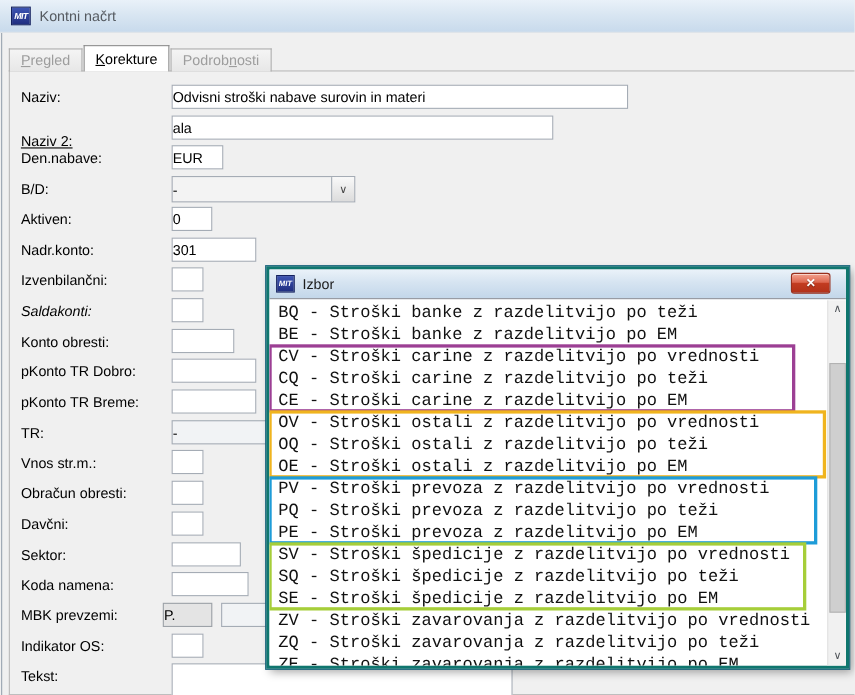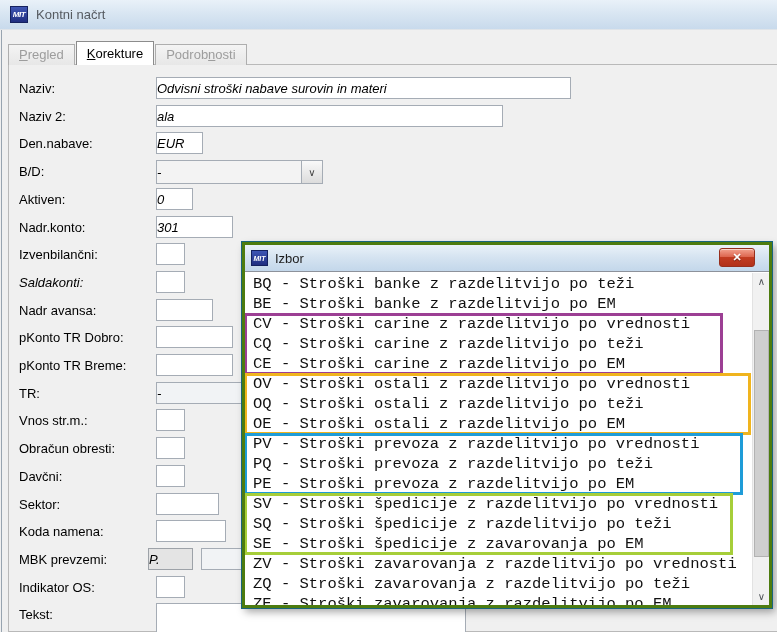--- a/index.html
+++ b/index.html
@@ -29,32 +29,32 @@
     border-color:#8c8c8c; position:relative; z-index:4; }
   .tab .accel { text-decoration:underline; }
 
   
   .panel { position:absolute; left:8px; top:64px; width:769px; height:568px;
     background:#f0f0f0; border:1px solid #b9b9b9; border-right:none; }
 
   .flabel { position:absolute; left:10px; font-size:13px; color:#000; white-space:nowrap; }
   .ctl { position:absolute; height:22px; border:1px solid #a5acb5; background:#fff;
     font-size:13px; display:flex; align-items:center; overflow:hidden; }
-  .ctl .val { padding-left:0; white-space:nowrap;font-style:italic; }
+  .ctl .val { padding-left:0; white-space:nowrap; }
   .ctl.flat { background:#f1f3f5; }
   .ctl.gray { background:#e4e4e4; border-color:#9da2a8; }
   .ctl.combo { background:#f3f3f3; }
   .combo-btn { position:absolute; right:0; top:0; bottom:0; width:21px;
     background:linear-gradient(#f9f9f9, #dcdcdc); border-left:1px solid #a5acb5;
     display:flex; align-items:center; justify-content:center;
     font-size:10px; color:#444; }
 
   
   .dialog { position:absolute; left:242px; top:242px; width:530px; height:366px;
-    border:3px solid #4d7c0f; outline:1px solid #19647c; background:#f0f0f0;
+    border:3px solid #0f766e; outline:1px solid #19647c; background:#f0f0f0;
     box-shadow:3px 4px 8px rgba(0,0,0,0.35); z-index:10; }
   .dlg-titlebar { position:absolute; left:0; top:0; right:0; height:26px;
     background:linear-gradient(#eaf2f9 0%, #d6e4f1 45%, #c3d7ea 100%);
     display:flex; align-items:center; padding-left:6px; }
   .dlg-logo { width:17px; height:16px; background:linear-gradient(#3d55b4, #202e80);
     border:1px solid #14215f; color:#fff; font-size:7px; font-weight:bold;
     font-style:italic; display:flex; align-items:center; justify-content:center; }
   .dlg-title { font-size:13px; color:#1c1c1c; margin-left:7px; }
   .close-btn { position:absolute; right:14px; top:3px; width:36px; height:19px;
     border:1px solid #972f1d; border-radius:3px; color:#fff; font-size:11px;
@@ -92,21 +92,21 @@
     <div class="tab"><span></span><span class="accel">P</span><span>regled</span></div>
     <div class="tab active"><span></span><span class="accel">K</span><span>orekture</span></div>
     <div class="tab"><span>Podrob</span><span class="accel">n</span><span>osti</span></div>
   </div>
 
 <div class="panel" id="form-rows">
     <div class="flabel" style="top: 16px;">Naziv:</div>
     <div class="ctl text" style="top: 12px; left: 147px; width: 415px;">
       <span class="val">Odvisni stroški nabave surovin in materi</span>
     </div>
-    <div class="flabel" style="top: 44px;">Naziv 2:</div>
+    <div class="flabel" style="top: 56px; text-decoration: underline;">Naziv 2:</div>
     <div class="ctl text" style="top: 40px; left: 147px; width: 347px;">
       <span class="val">ala</span>
     </div>
     <div class="flabel" style="top: 71px;">Den.nabave:</div>
     <div class="ctl text" style="top: 67px; left: 147px; width: 47px;">
       <span class="val">EUR</span>
     </div>
     <div class="flabel" style="top: 99px;">B/D:</div>
     <div class="ctl combo" style="top: 95px; left: 147px; width: 167px; height: 24px; position: absolute;">
       <span class="val">-</span>
@@ -123,21 +123,21 @@
       <span class="val">301</span>
     </div>
     <div class="flabel" style="top: 182px;">Izvenbilančni:</div>
     <div class="ctl text" style="top: 178px; left: 147px; width: 29px;">
       <span class="val"></span>
     </div>
     <div class="flabel" style="top: 210px; font-style: italic;">Saldakonti:</div>
     <div class="ctl text" style="top: 206px; left: 147px; width: 29px;">
       <span class="val"></span>
     </div>
-    <div class="flabel" style="top: 238px;">Nadr avansa:</div>
+    <div class="flabel" style="top: 238px;">Konto obresti:</div>
     <div class="ctl text" style="top: 234px; left: 147px; width: 57px;">
       <span class="val"></span>
     </div>
     <div class="flabel" style="top: 265px;">pKonto TR Dobro:</div>
     <div class="ctl text" style="top: 261px; left: 147px; width: 77px;">
       <span class="val"></span>
     </div>
     <div class="flabel" style="top: 293px;">pKonto TR Breme:</div>
     <div class="ctl text" style="top: 289px; left: 147px; width: 77px;">
       <span class="val"></span>
@@ -207,21 +207,21 @@
       <div class="lrow" style="top: 62px;">CQ - Stroški carine z razdelitvijo po teži</div>
       <div class="lrow" style="top: 82px;">CE - Stroški carine z razdelitvijo po EM</div>
       <div class="lrow" style="top: 102px;">OV - Stroški ostali z razdelitvijo po vrednosti</div>
       <div class="lrow" style="top: 122px;">OQ - Stroški ostali z razdelitvijo po teži</div>
       <div class="lrow" style="top: 142px;">OE - Stroški ostali z razdelitvijo po EM</div>
       <div class="lrow" style="top: 162px;">PV - Stroški prevoza z razdelitvijo po vrednosti</div>
       <div class="lrow" style="top: 182px;">PQ - Stroški prevoza z razdelitvijo po teži</div>
       <div class="lrow" style="top: 202px;">PE - Stroški prevoza z razdelitvijo po EM</div>
       <div class="lrow" style="top: 222px;">SV - Stroški špedicije z razdelitvijo po vrednosti</div>
       <div class="lrow" style="top: 242px;">SQ - Stroški špedicije z razdelitvijo po teži</div>
-      <div class="lrow" style="top: 262px;">SE - Stroški špedicije z zavarovanja po EM</div>
+      <div class="lrow" style="top: 262px;">SE - Stroški špedicije z razdelitvijo po EM</div>
       <div class="lrow" style="top: 282px;">ZV - Stroški zavarovanja z razdelitvijo po vrednosti</div>
       <div class="lrow" style="top: 302px;">ZQ - Stroški zavarovanja z razdelitvijo po teži</div>
       <div class="lrow" style="top: 322px;">ZE - Stroški zavarovanja z razdelitvijo po EM</div>
       <div class="overlay" style="left: -1px; top: 41px; height: 62px; width: 479px; border-color: rgb(156, 63, 148);"></div>
       <div class="overlay" style="left: -1px; top: 101px; height: 62px; width: 507px; border-color: rgb(240, 180, 30);"></div>
       <div class="overlay" style="left: -1px; top: 161px; height: 62px; width: 499px; border-color: rgb(30, 156, 216);"></div>
       <div class="overlay" style="left: -1px; top: 221px; height: 62px; width: 489px; border-color: rgb(166, 206, 57);"></div>
     </div>
 </div>
 

